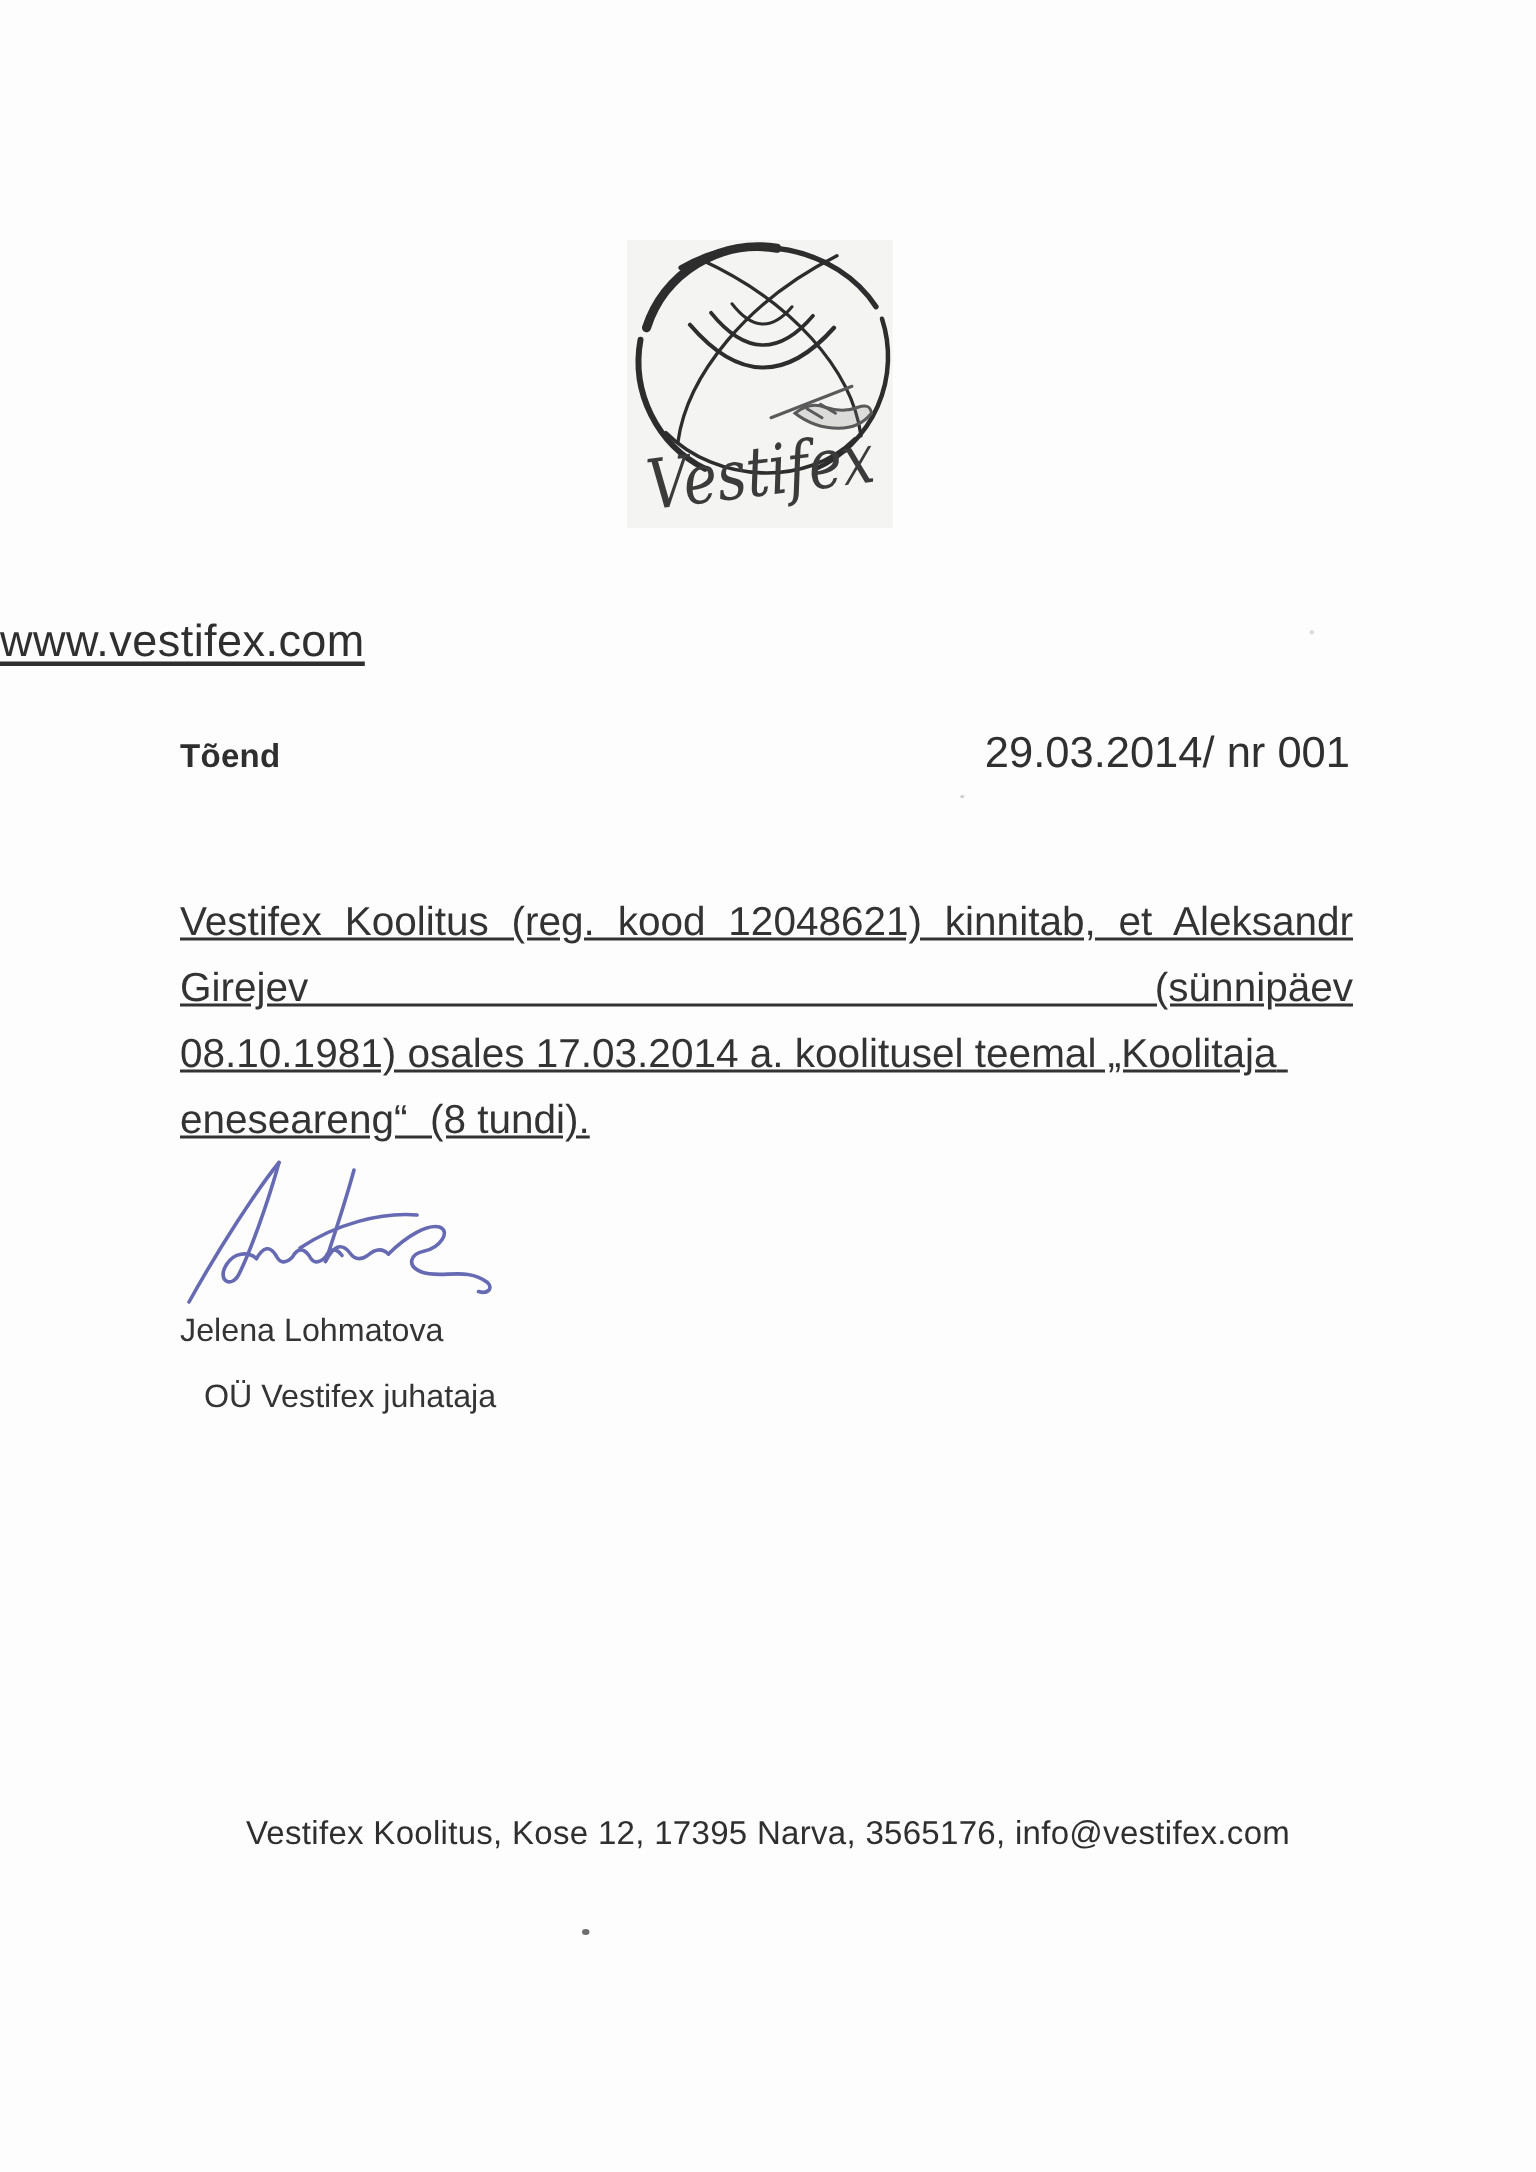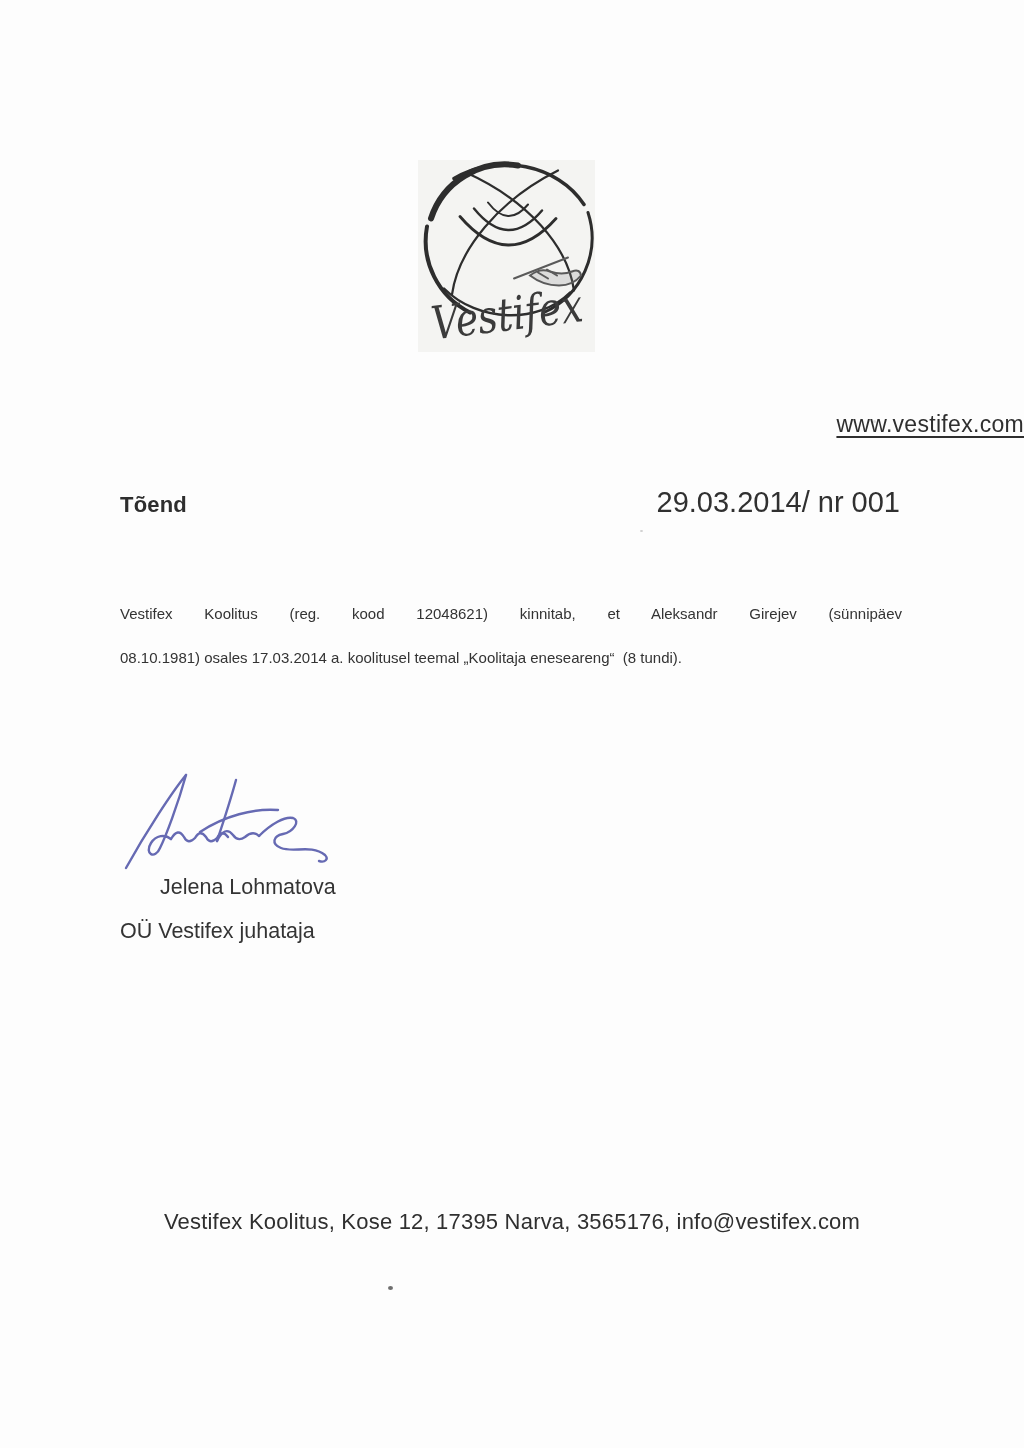--- a/index.html
+++ b/index.html
@@ -21,58 +21,58 @@
 
   
   .logo-wrap{
     position:absolute;left:418px;top:160px;width:177px;height:192px;
     background:#f4f4f2;
   }
   .logo-wrap svg{display:block;width:100%;height:100%;}
 
   .website-line{
     position:absolute;left:0;right:0;top:411px;
-    text-align:right;
-    font-size:23px;letter-spacing:.3px;
+    text-align:left;
+    font-size:30px;letter-spacing:.3px;
     color:#2f2f2f;
     text-decoration:underline;
     text-underline-offset:4px;
   }
 
   .header-row{
     position:absolute;left:120px;right:124px;top:486px;
     display:flex;justify-content:space-between;align-items:baseline;
   }
   .doc-title{font-size:22px;font-weight:bold;color:#2e2e2e;letter-spacing:.2px;}
   .doc-ref{font-size:29px;color:#303030;}
 
   .body-paragraph{
     position:absolute;left:120px;right:122px;top:592px;
-    font-size:15px;line-height:44px;color:#333;
+    font-size:27px;line-height:44px;color:#333;text-decoration:underline;
   }
   .para-line1{text-align:justify;text-align-last:justify;}
   .para-line2{white-space:pre-wrap;}
 
   .trainer-line{
     position:absolute;left:120px;top:726px;
     font-size:21.5px;color:#3a3a3a;
   }
 
   .signature-wrap{
     position:absolute;left:120px;top:770px;width:218px;height:104px;
   }
   .signature-wrap svg{display:block;width:100%;height:100%;}
   .sig-stroke{fill:none;stroke:var(--sig);stroke-width:2.4;stroke-linecap:round;stroke-linejoin:round;}
 
   .signer-name{
     position:absolute;left:120px;top:875px;
-    font-size:21.5px;color:#343434;margin-left:40px;
+    font-size:21.5px;color:#343434;
   }
   .signer-title{
-    position:absolute;left:120px;top:919px;
+    position:absolute;left:136px;top:919px;
     font-size:21.5px;color:#343434;
   }
 
   .slogan-line{
     position:absolute;left:0;right:0;top:1165px;
     text-align:center;
     font-size:22px;font-style:italic;color:#2e2e2e;
     letter-spacing:.2px;
   }
   .contact-line{

